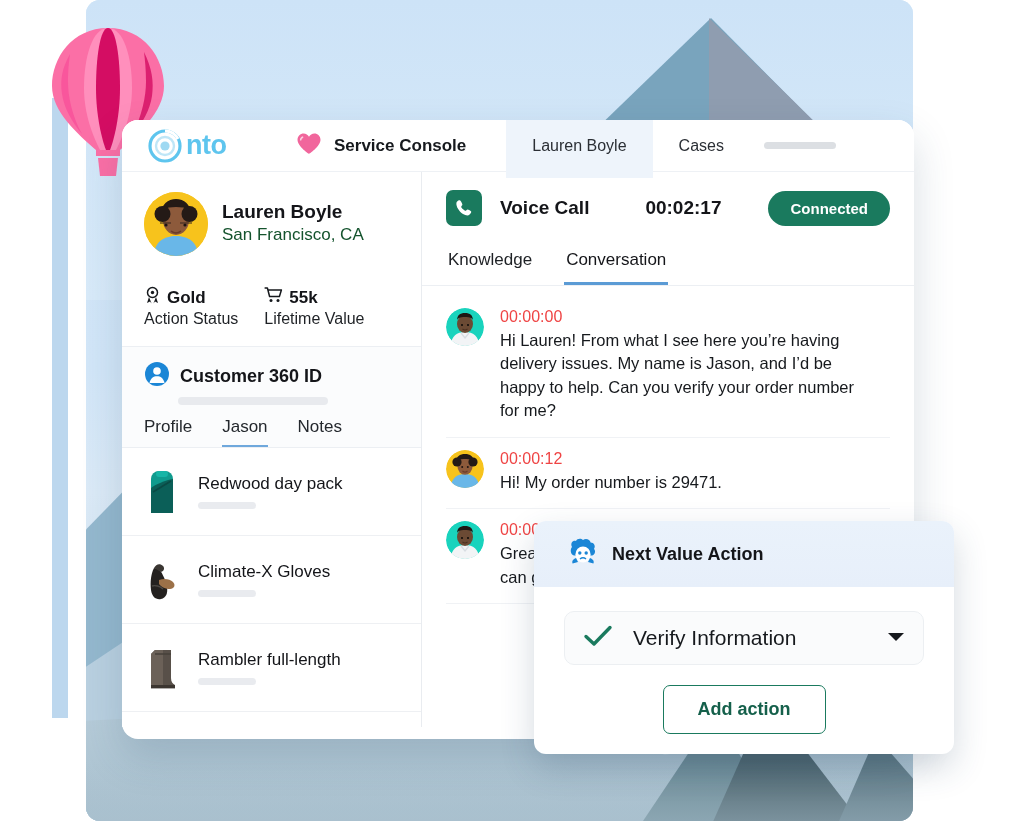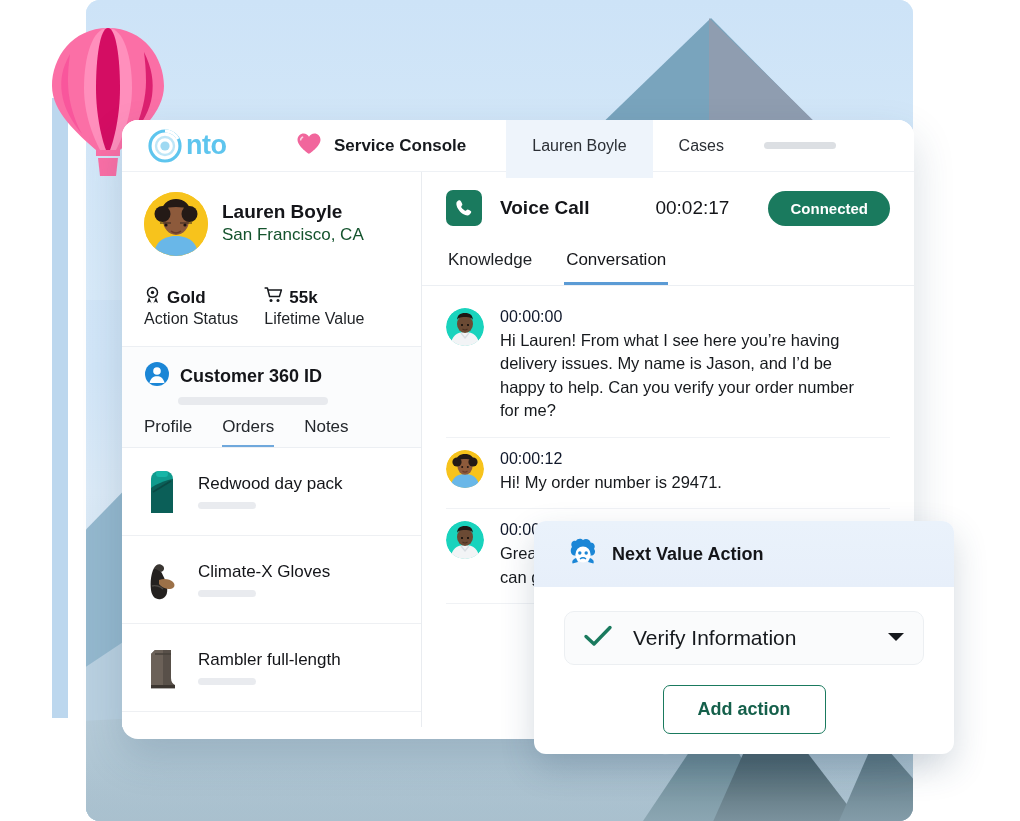--- a/index.html
+++ b/index.html
@@ -186,36 +186,36 @@
   .order-meta { width: 58px; height: 7px; border-radius:4px; background:#e9ebef; margin-top:8px; }
 
   
   .right { flex:1; background:#ffffff; display:flex; flex-direction:column; }
   .call-head { display:flex; align-items:center; padding: 18px 24px; gap: 18px; }
   .phone-tile {
     width:36px; height:36px; border-radius:7px; background:#1a7a5e;
     display:flex; align-items:center; justify-content:center; flex:none;
   }
   .call-title { font-size:19px; font-weight:700; color:#141519; }
-  .call-timer { font-size:19px; font-weight:400; color:#141519; margin-left: 48px; }
+  .call-timer { font-size:19px; font-weight:700; color:#141519; margin-left: 38px; }
   .status-pill {
     margin-left:auto; background:#1a7a5e; color:#ffffff;
     font-size:15px; font-weight:600; border-radius: 22px;
     padding: 9px 22px;
   }
   .conv-tabs {
     display:flex; gap: 30px; padding: 0 24px; border-bottom:1px solid #eceff3;
   }
   .conv-tab { font-size:17px; color:#1e2125; padding: 6px 2px 12px 2px; }
   .conv-tab.active { border-bottom:3px solid #5b9bd5; color:#141519; }
 
   .thread { padding: 10px 24px 0 24px; flex:1; overflow:hidden; }
   .msg { display:flex; gap:16px; padding: 12px 0 14px 0; border-bottom:1px solid #f0f2f5; }
   .avatar-sm { width:38px; height:38px; border-radius:50%; flex:none; overflow:hidden; position:relative; }
-  .msg-time { font-size:16px; color:#0f172a; font-weight:500; margin-bottom:3px; }
+  .msg-time { font-size:16px; color:#ef4444; font-weight:500; margin-bottom:3px; }
   .msg-text { font-size:16.5px; color:#16191d; line-height:1.42; max-width: 372px; }
 
   
   .nba {
     position:absolute; left: 534px; top: 521px; width: 420px; height: 233px;
     background:#ffffff; border-radius: 12px;
     box-shadow: 0 14px 34px rgba(40,70,100,.20);
     overflow:hidden;
   }
   .nba-head {
@@ -372,21 +372,21 @@
               </svg>
             </span>
             <span class="c360-title">Customer 360 ID</span>
           </div>
           <div class="c360-sub"></div>
           <div class="subtabs">
             <div class="subtab">
               <span>Profile</span>
             </div>
             <div class="subtab active">
-              <span>Orders</span>
+              <span>Jason</span>
             </div>
             <div class="subtab">
               <span>Notes</span>
             </div>
           </div>
         </div>
 
         <div class="orders">
 
           <div class="order">

